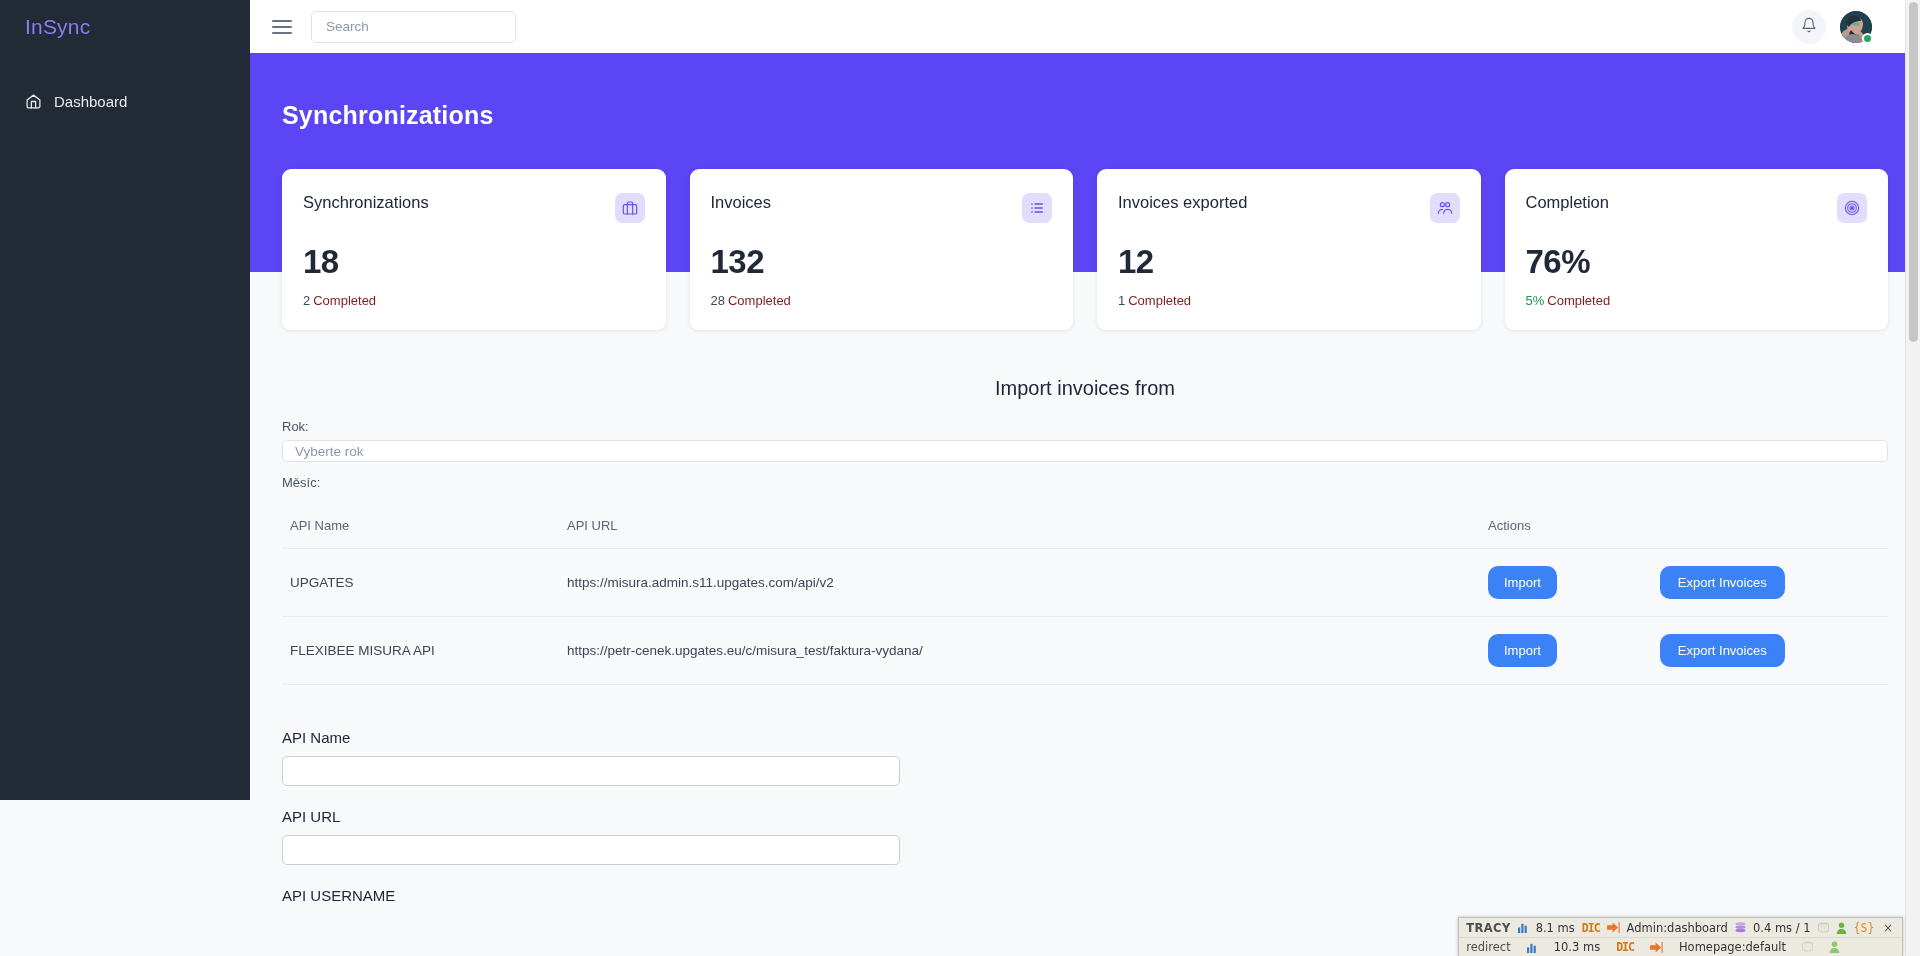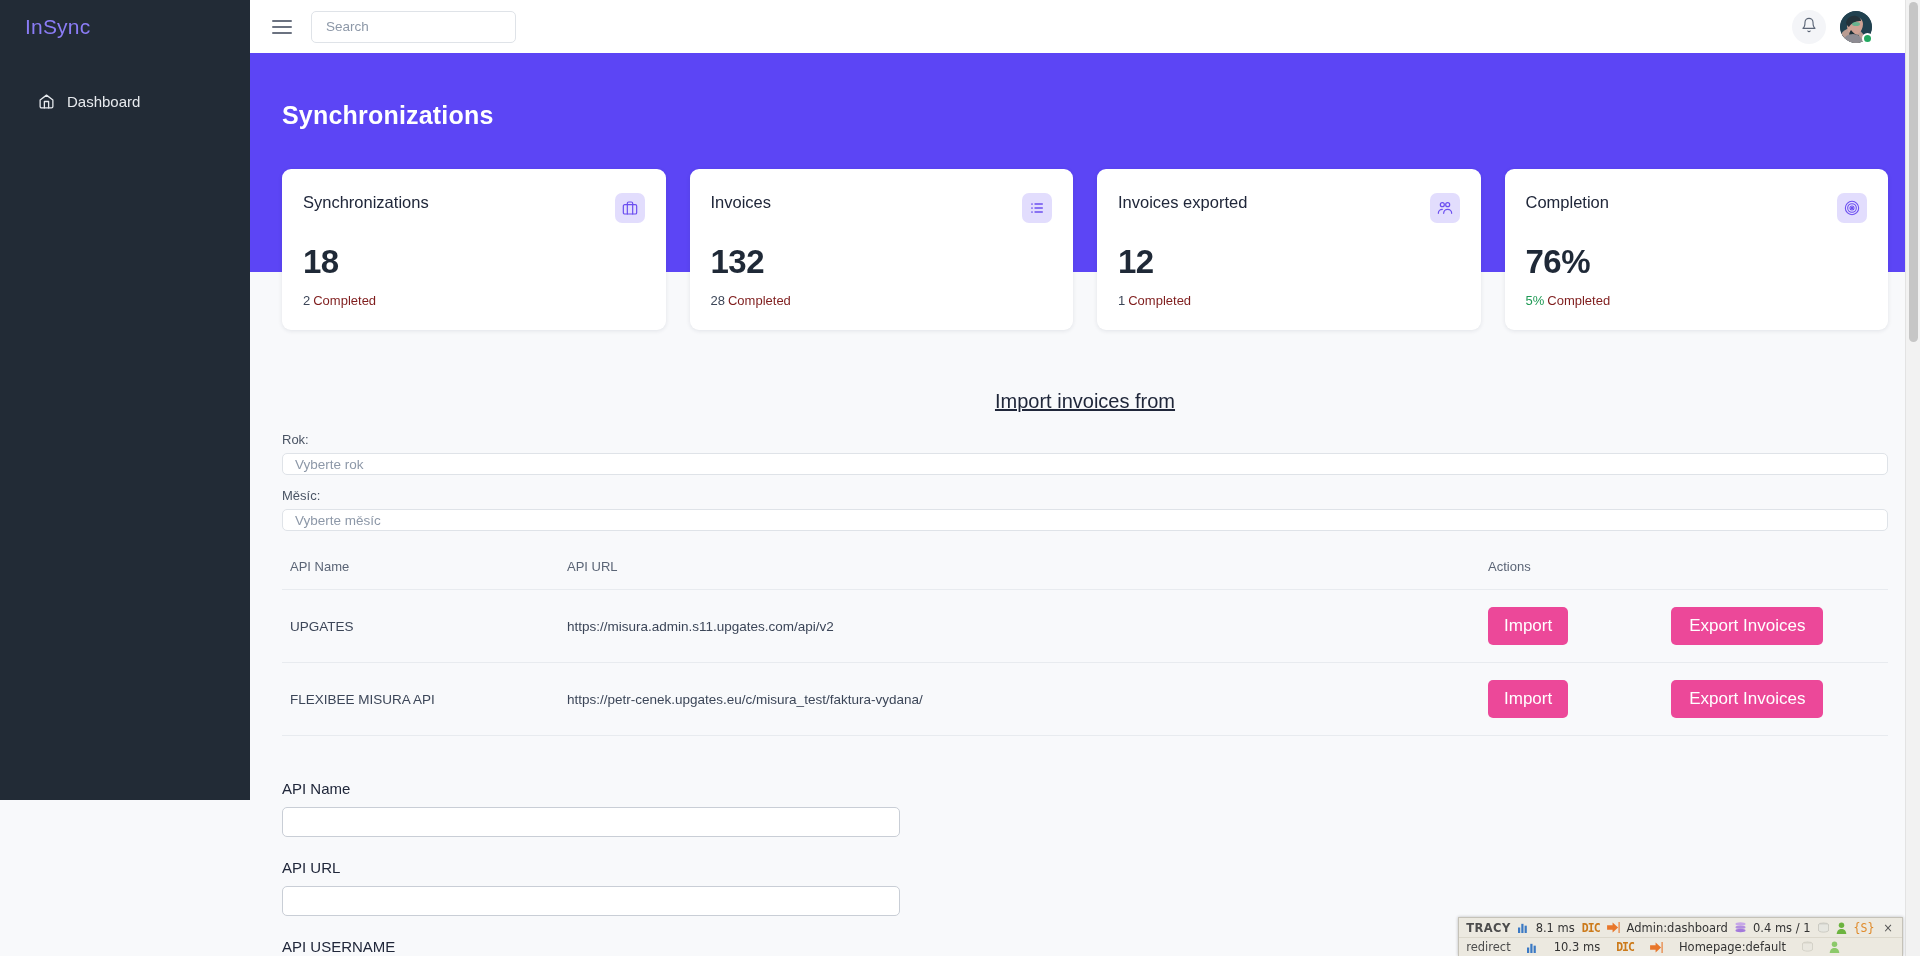--- a/index.html
+++ b/index.html
@@ -19,21 +19,21 @@
     padding-top: 0;
   }
   .brand {
     height: 53px;
     display: flex; align-items: center;
     padding-left: 25px;
   }
   .brand-text {
     color: #8b7cf6; font-size: 21px; letter-spacing: .2px;
   }
-  .nav { margin-top: 34px; padding-left: 13px; }
+  .nav { margin-top: 34px; }
   .nav-item {
     display: flex; align-items: center; gap: 12px;
     padding: 6px 25px;
     color: #e7eaee; font-size: 15px;
     cursor: pointer;
   }
   .nav-item .ico { width: 17px; height: 17px; display: block; }
   .nav-item svg { display: block; }
 
   
@@ -123,21 +123,21 @@
     margin-top: 20px; letter-spacing: -.5px;
   }
   .card-sub { margin-top: 12px; font-size: 13px; }
   .card-sub .num { color: #3c4658; }
   .card-sub .num.green { color: #1f9a55; }
   .card-sub .txt { color: #7f1d1d; margin-left: 3px; }
 
   
   .section-title {
     text-align: center; font-size: 20px; color: #20273a;
-    margin-top: 60px; font-weight: normal; text-decoration: underline;
+    margin-top: 47px; font-weight: normal;
   }
   .field-label {
     font-size: 13px; color: #4a5464;
     margin-top: 19px; margin-bottom: 6px;
   }
   .field-label.small { margin-top: 13px; }
   .select-box {
     height: 22px; width: 100%;
     border: 1px solid #dfe3e8; border-radius: 5px;
     background: #fff;
@@ -156,23 +156,23 @@
   }
   .tbl th.c-name { width: 285px; padding-left: 8px; }
   .tbl th.c-url  { width: auto; }
   .tbl th.c-act  { width: 400px; }
   .tbl tbody tr { border-top: 1px solid #e8ebef; }
   .tbl tbody tr:last-child { border-bottom: 1px solid #e8ebef; }
   .tbl td { padding: 17px 0; font-size: 13.5px; color: #3c4658; vertical-align: middle; }
   .tbl td.c-name { padding-left: 8px; }
   .actions-cell { display: flex; align-items: center; gap: 103px; }
   .btn {
-    background: #ec4899; color: #fff;
-    border: none; border-radius: 5px;
-    font-size: 17px; font-family: "Liberation Sans", sans-serif;
+    background: #3b82f6; color: #fff;
+    border: none; border-radius: 10px;
+    font-size: 13px; font-family: "Liberation Sans", sans-serif;
     padding: 9px 16px; cursor: pointer; white-space: nowrap;
   }
   .btn.wide { padding: 9px 18px; }
 
   
   .form-wrap { padding-top: 22px; }
   .form-label { font-size: 15px; color: #20273a; margin-top: 22px; margin-bottom: 10px; }
   .text-input {
     width: 618px; height: 30px;
     border: 1px solid #c9ced6; border-radius: 5px;
@@ -365,23 +365,20 @@
         </div>
 
         <h2 class="section-title">Import invoices from</h2>
 
         <div class="field-label">Rok:</div>
         <div class="select-box">
           <span>Vyberte rok</span>
         </div>
 
         <div class="field-label small">Měsíc:</div>
-        <div class="select-box">
-          <span>Vyberte měsíc</span>
-        </div>
 
         <table class="tbl">
           <thead>
             <tr>
               <th class="c-name">API Name</th>
               <th class="c-url">API URL</th>
               <th class="c-act">Actions</th>
             </tr>
           </thead>
           <tbody>

